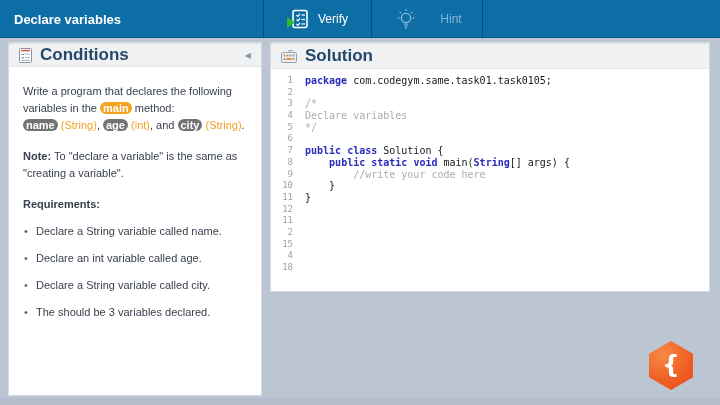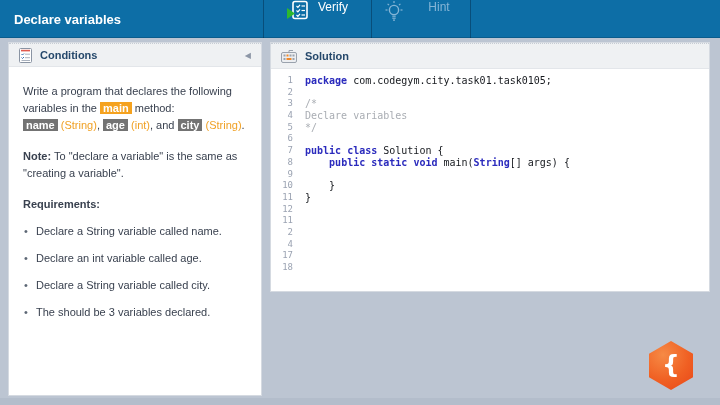--- a/index.html
+++ b/index.html
@@ -2,41 +2,41 @@
 <html><head>
 <meta charset="utf-8">
 <style>
   * { margin:0; padding:0; box-sizing:border-box; }
   html,body { width:720px; height:405px; }
   body { font-family:"Liberation Sans", sans-serif; background:#bcc5d2; position:relative; overflow:hidden; }
 
   
   .topbar { position:absolute; left:0; top:0; width:720px; height:38px; background:#0d6ea6; border-bottom:1px solid #0a5c8c; }
   .topbar-title { position:absolute; left:14px; top:0; height:38px; display:flex; align-items:center; color:#ffffff; font-size:13px; font-weight:bold; }
-  .top-btn { position:absolute; top:0; height:38px; display:flex; justify-content:center; gap:9px; border-left:1px solid rgba(0,20,40,.35); border-right:1px solid rgba(0,20,40,.35); cursor:pointer; }
+  .top-btn { position:absolute; top:0; height:38px; display:flex; align-items:center; justify-content:center; gap:9px; border-left:1px solid rgba(0,20,40,.35); border-right:1px solid rgba(0,20,40,.35); cursor:pointer; }
   .btn-verify { left:263px; width:109px; }
-  .btn-hint { left:364px; width:107px; border-left:none;gap:24px; }
+  .btn-hint { left:376px; width:107px; border-left:none;gap:24px; }
   .top-btn .lbl { font-size:12px; }
   .btn-verify .lbl { color:#ffffff; }
   .btn-hint .lbl { color:#85b5d6; }
 
   
   .panel { position:absolute; background:#ffffff; border:1px solid #d5dae1; }
   .panel-left { left:8px; top:42px; width:254px; height:354px; }
   .panel-right { left:270px; top:42px; width:440px; height:250px; }
   .panel-header { display:flex; align-items:center; gap:8px; background:#eff1f3; border-top:1px dotted #c6ccd4; border-bottom:1px solid #e3e6ea; padding:0 10px; }
   .panel-left .panel-header { height:24px; }
   .panel-right .panel-header { height:26px; }
-  .panel-title { font-size:11px; font-weight:bold; color:#25486b; }
+  .panel-title { font-size:17px; font-weight:bold; color:#25486b; }
   .collapse-arrow { margin-left:auto; color:#8c96a6; font-size:8px; cursor:pointer; }
 
   
   .cond-body { padding:16px 14px 0 14px; font-size:11px; color:#39414f; line-height:17px; }
   .cond-body p { margin-bottom:14px; }
-  .tok { color:#ffffff; font-weight:bold; padding:0 3px; border-radius:0; }
+  .tok { color:#ffffff; font-weight:bold; padding:0 3px; border-radius:6px; }
   .tok-orange { background:#f5a21f; }
   .tok-navy { background:#737373; }
   .otext { color:#f0a125; }
   .bold { font-weight:bold; }
   .req-title { font-weight:bold; margin-bottom:12px; }
   .req-list { list-style:none; }
   .req-list li { position:relative; padding-left:13px; margin-bottom:15px; line-height:12px; }
   .req-list li::before { content:"•"; position:absolute; left:1px; top:0; color:#5c6674; }
 
   
@@ -144,36 +144,36 @@
         <rect x="2.5" y="9" width="2" height="2" fill="#9aa2ad"></rect>
         <rect x="5.5" y="9" width="5" height="2" fill="#f08a2c"></rect>
         <rect x="11.5" y="9" width="2" height="2" fill="#9aa2ad"></rect>
       </svg>
     </span>
     <span class="panel-title">Solution</span>
   </div>
 
   <div class="code-area">
     <div>
-        <div class="code-line"><span class="ln">1</span><span class="seg-kw">package</span><span class="seg-p"> com.codegym.city.task01.task0105;</span></div>
+        <div class="code-line"><span class="ln">1</span><span class="seg-kw">package</span><span class="seg-p"> com.codegym.same.task01.task0105;</span></div>
         <div class="code-line"><span class="ln">2</span></div>
         <div class="code-line"><span class="ln">3</span><span class="seg-c">/*</span></div>
         <div class="code-line"><span class="ln">4</span><span class="seg-c">Declare variables</span></div>
         <div class="code-line"><span class="ln">5</span><span class="seg-c">*/</span></div>
         <div class="code-line"><span class="ln">6</span></div>
         <div class="code-line"><span class="ln">7</span><span class="seg-kw">public class</span><span class="seg-p"> Solution {</span></div>
         <div class="code-line"><span class="ln">8</span><span class="seg-p">    </span><span class="seg-kw">public static void</span><span class="seg-p"> main(</span><span class="seg-kw">String</span><span class="seg-p">[] args) {</span></div>
-        <div class="code-line"><span class="ln">9</span></div>
+        <div class="code-line"><span class="ln">9</span><span class="seg-c">        //write your code here</span></div>
         <div class="code-line"><span class="ln">10</span><span class="seg-p">    }</span></div>
         <div class="code-line"><span class="ln">11</span><span class="seg-p">}</span></div>
         <div class="code-line"><span class="ln">12</span></div>
         <div class="code-line"><span class="ln">11</span></div>
         <div class="code-line"><span class="ln">2</span></div>
+        <div class="code-line"><span class="ln">15</span></div>
         <div class="code-line"><span class="ln">4</span></div>
-        <div class="code-line"><span class="ln">17</span></div>
         <div class="code-line"><span class="ln">18</span></div>
       </div>
   </div>
 </div>
 
 <div class="logo">
   <span>{</span>
 </div>
 
 <div class="bottom-strip"></div>

